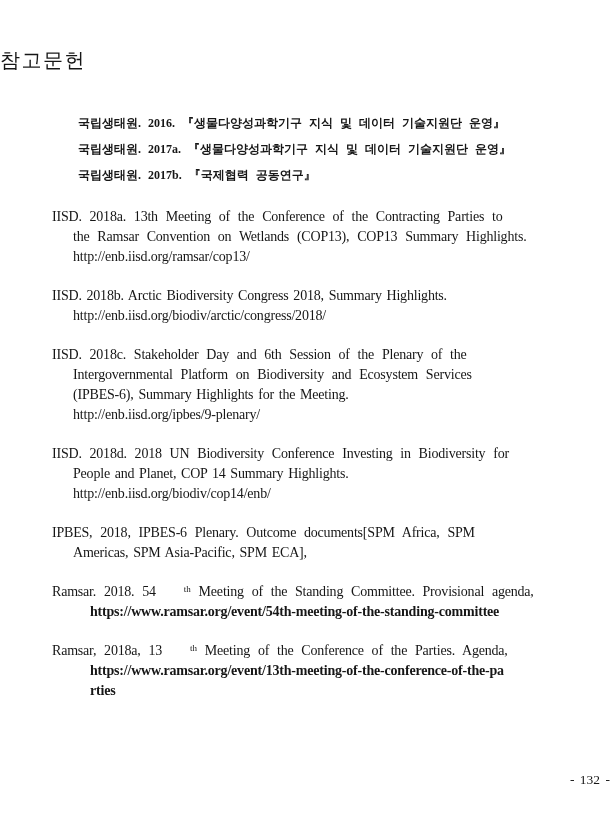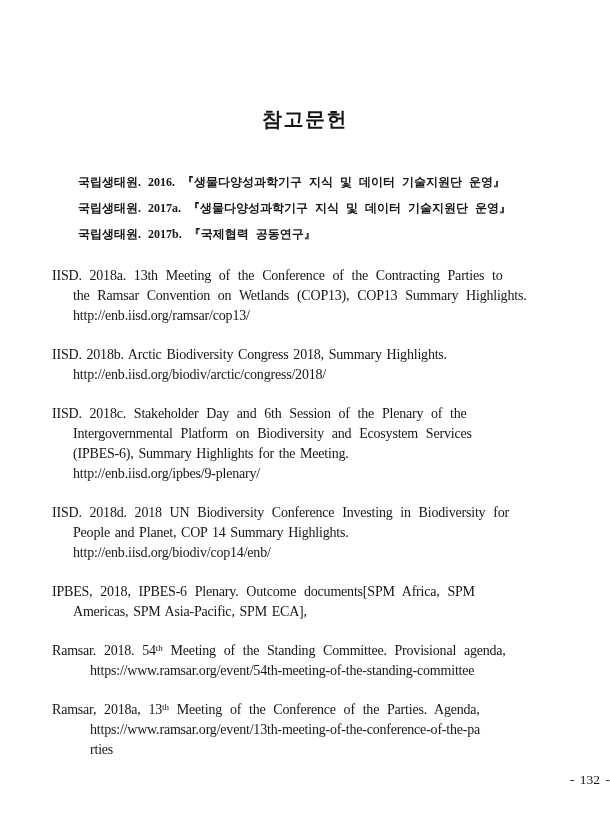--- a/index.html
+++ b/index.html
@@ -7,24 +7,23 @@
     position: relative;
     width: 610px;
     height: 840px;
     background: #ffffff;
     color: #161616;
     font-family: "Liberation Serif", "DejaVu Serif", serif;
     overflow: hidden;
   }
   .title {
     margin: 0;
-    padding-top: 105px;
-    text-align: center;
+    padding-top: 46px;
     font-size: 20px;
-    font-weight: 700;
+    font-weight: 400;
     line-height: 28px;
     letter-spacing: 1.5px;
   }
   .ko-refs {
     margin: 36px 0 0 78px;
     font-size: 12px;
     font-weight: bold;
   }
   .ko-refs .line {
     line-height: 26px;
@@ -37,26 +36,27 @@
     letter-spacing: -0.2px;
   }
   .entry { margin-top: 19px; }
   .line {
     line-height: 20px;
     white-space: nowrap;
     word-spacing: 1.5px;
   }
   .line.wide { word-spacing: 4.5px; }
   .ind1 { padding-left: 21px; }
-  .ind2 { padding-left: 38px; }
+  .ind2 { padding-left: 38px; font-weight: bold; }
   sup {
     font-size: 9px;
     line-height: 0;
     vertical-align: 4px;
     letter-spacing: 0;
+    padding-left: 28px;
   }
   .page-number {
     position: absolute;
     left: 0;
     right: 0;
     top: 770px;
     text-align: right;
     font-size: 13.5px;
     line-height: 20px;
     word-spacing: 2px;

